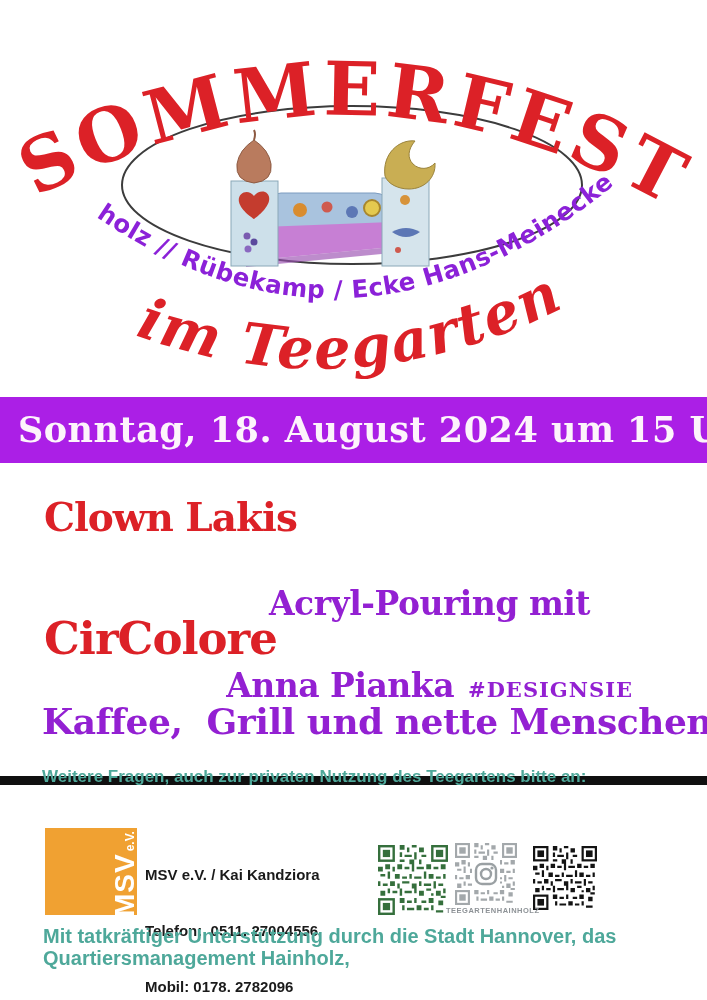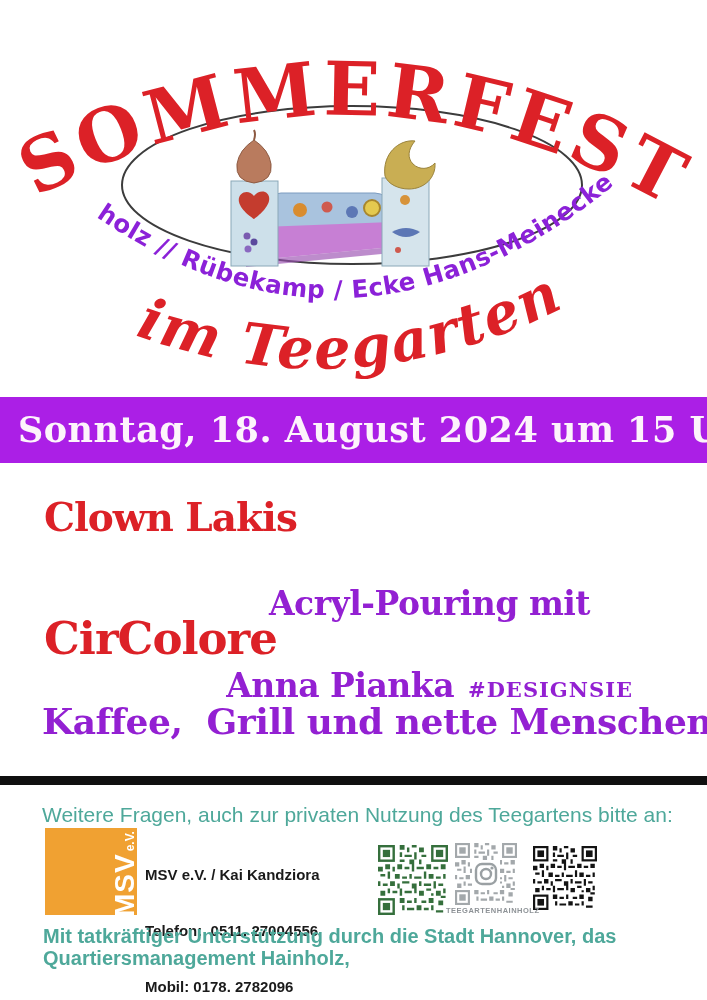--- a/index.html
+++ b/index.html
@@ -30,21 +30,21 @@
   .acryl{right:74px;top:546px;text-align:center;color:var(--purple,#9320d2);}
   .acryl .l1{font-size:33px;letter-spacing:-.5px;}
   .acryl .l2{font-size:33px;letter-spacing:-.5px;margin-top:5px;}
   .acryl .tag{font-size:21px;letter-spacing:1px;margin-left:14px;}
   .circolore{left:44px;top:612px;font-size:45px;letter-spacing:-1px;}
   .live{left:42px;top:653px;font-size:21px;letter-spacing:-.3px;}
   .kaffee{left:42px;top:700px;font-size:36px;letter-spacing:-.5px;}
   
   .divider{position:absolute;left:0;top:776px;width:707px;height:9px;background:#101010;}
   
-  .contact-intro{position:absolute;left:42px;top:803px;font-size:21px;font-weight:normal;color:var(--teal,#4ea89a);}
+  .contact-intro{position:absolute;left:42px;top:767px;font-size:17px;font-weight:bold;color:var(--teal,#4ea89a);}
   .msv-logo{position:absolute;left:45px;top:828px;width:92px;height:87px;background:var(--orange,#f0a132);}
   .msv-rot{
     position:absolute;left:33px;top:32px;width:88px;height:26px;
     transform:rotate(-90deg);color:#ffffff;white-space:nowrap;
     font-weight:bold;display:flex;align-items:baseline;gap:2px;
   }
   .msv-rot .main{font-size:28px;letter-spacing:1px;}
   .msv-rot .sub{font-size:12px;}
   .contact-block{position:absolute;left:145px;top:829px;color:#1a1a1a;font-weight:bold;font-size:15px;line-height:18.6px;white-space:pre;}
   

